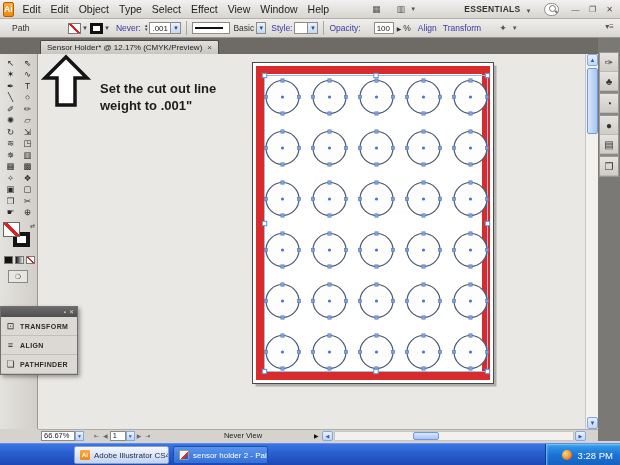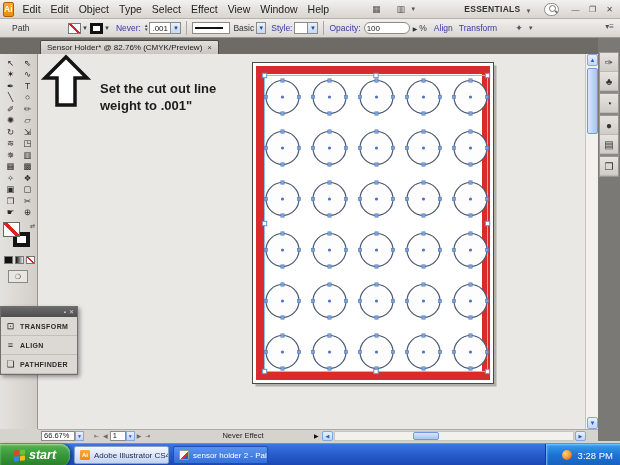--- a/index.html
+++ b/index.html
@@ -205,33 +205,33 @@
   <span class="field" style="width:38px;">
       <span class="brush-line"></span>
     </span>
   <span class="cb-label" style="margin-left:3px;">Basic</span>
   <span class="combo-caret" style="border-left:1px solid #8e8b86; margin-left:2px;">▼</span>
   <span class="cb-link" style="margin-left:5px;">Style:</span>
   <span class="field" style="width:14px; margin-left:2px;"></span>
   <span class="combo-caret">▼</span>
   <span class="cb-sep"></span>
   <span class="cb-link">Opacity:</span>
-  <span class="field" style="width:46px; margin-left:3px;border-radius:6px;">100</span>
+  <span class="field" style="width:20px; margin-left:13px;">100</span>
   <span style="font-size:6px; color:#333; margin-left:3px;">▶</span>
   <span class="cb-label" style="margin-left:2px;">%</span>
   <span class="cb-link" style="margin-left:7px;">Align</span>
   <span class="cb-link" style="margin-left:6px;">Transform</span>
   <span class="mb-icon" style="margin-left:14px;">✦</span>
   <span class="mb-caret">▼</span>
   <span class="cb-flyout">▾≡</span>
 </div>
 
 <div class="tabstrip"></div>
 <div class="doctab">
-  <span>Sensor Holder* @ 82.76% (CMYK/Preview)</span>
+  <span>Sensor Holder* @ 12.17% (CMYK/Preview)</span>
   <span class="tab-close">×</span>
 </div>
 <div class="dock-collapse">◄◄</div>
 
 <div class="canvas">
   <svg id="artwork" width="560" height="375" viewBox="0 0 560 375">
       <rect x="217.5" y="11.5" width="241" height="321" fill="rgba(0,0,0,0.25)"></rect>
       <rect x="214.5" y="8.5" width="241" height="321" fill="#ffffff" stroke="#4a4a48" stroke-width="1"></rect>
       <rect x="222" y="16" width="226" height="306" fill="#ffffff" stroke="#d92a2c" stroke-width="8"></rect>
       <rect x="226.5" y="21.5" width="223" height="296" fill="none" stroke="#92c0e8" stroke-width="1"></rect>
@@ -524,45 +524,36 @@
   </div>
   <div class="sr-item" style="left:54px;">
     <span class="sr-nav">⇤</span>
     <span class="sr-nav">◀</span>
     <span class="sr-field" style="width:16px;">1</span>
     <span class="sr-caret">▼</span>
     <span class="sr-nav">▶</span>
     <span class="sr-nav">⇥</span>
   </div>
   <div class="sr-item" style="left:150px; width:110px; justify-content:center;">
-    <span>Never Effect</span>
+    <span>Never View</span>
   </div>
   <span class="sr-item" style="left:276px; font-size:6px; color:#111;">▶</span>
   <div class="sr-item" style="left:284px;">
       <span class="hbtn">◀</span>
     </div>
   <div class="htrack">
     <span class="hthumb"></span>
   </div>
   <div class="sr-item" style="left:537px;">
       <span class="hbtn">▶</span>
     </div>
 </div>
 <div class="bottomchrome"></div>
 
 <div class="taskbar">
-  <div class="startbtn">
-    <span class="flag">
-      <span class="fl-r"></span>
-        <span class="fl-g"></span>
-        <span class="fl-b"></span>
-        <span class="fl-y"></span>
-    </span>
-    <span>start</span>
-  </div>
   <div class="taskbtn taskbtn-active">
     <span class="ai-mini">Ai</span>
     <span>Adobe Illustrator CS4...</span>
   </div>
   <div class="taskbtn taskbtn-inactive">
     <span class="paint-mini"></span>
     <span>sensor holder 2 - Paint</span>
   </div>
   <div class="tray">
     <span class="tray-ico"></span>

